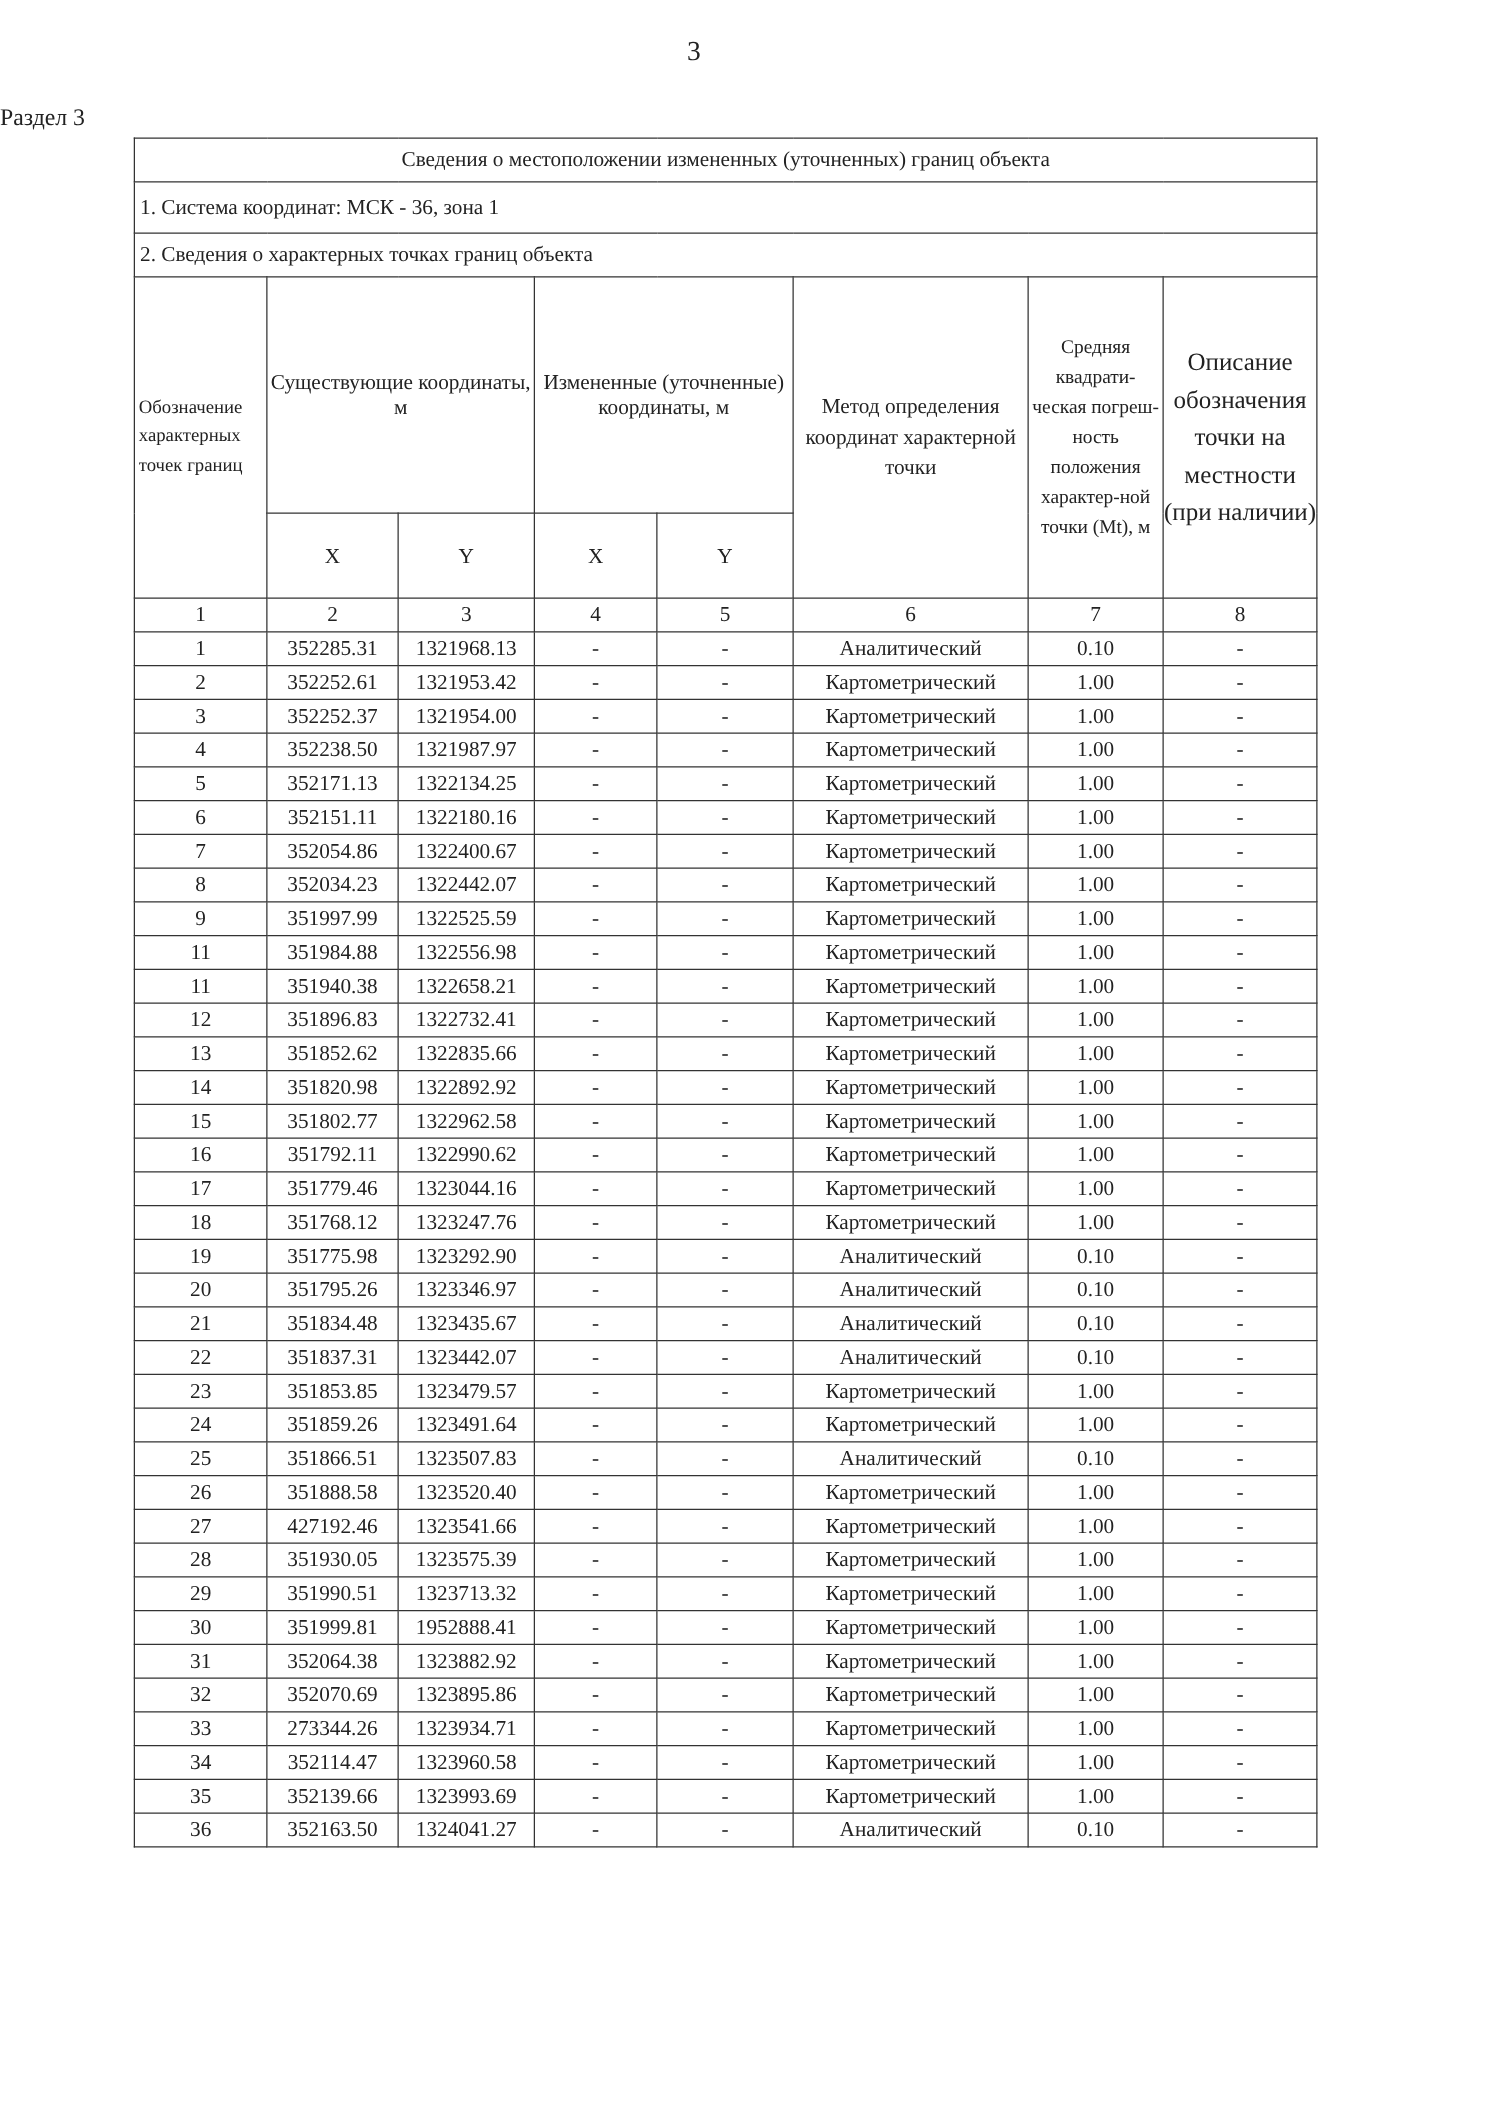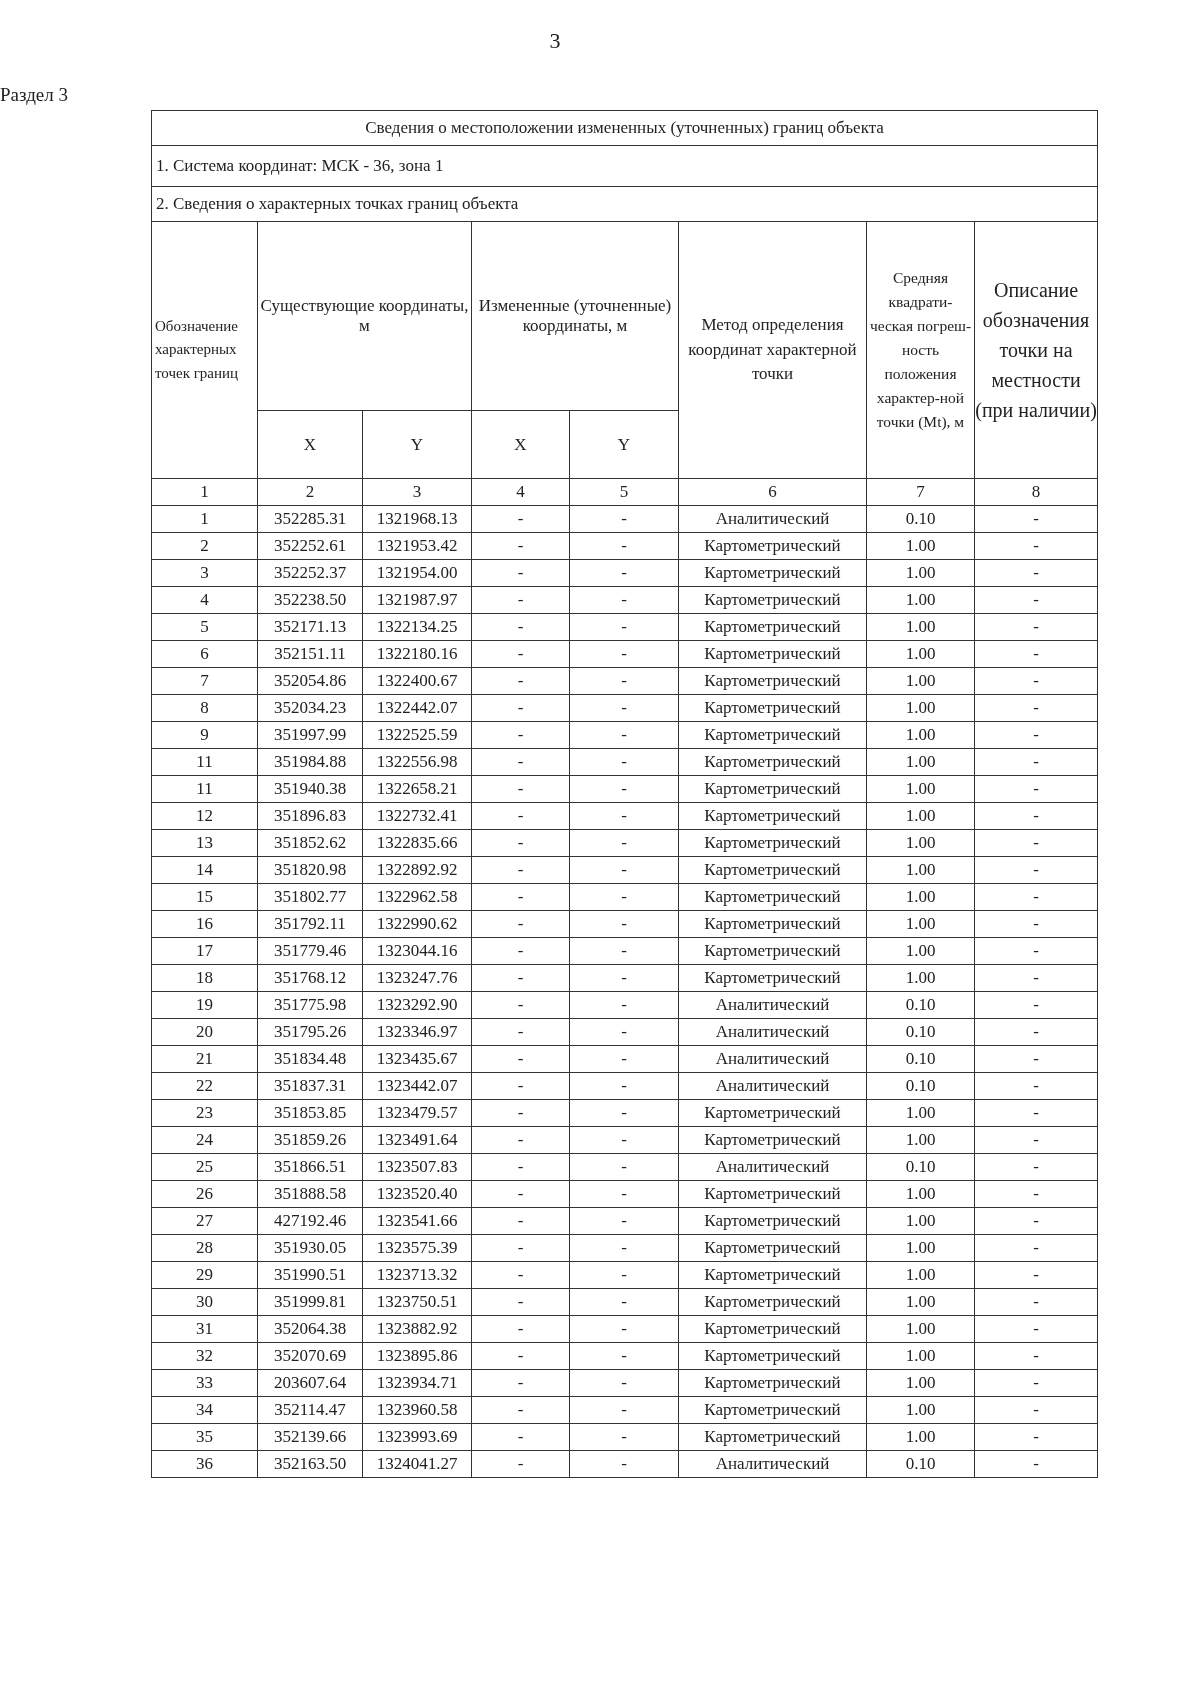--- a/index.html
+++ b/index.html
@@ -1,19 +1,19 @@
 <!DOCTYPE html>
 <html><head>
 <meta charset="utf-8">
 <style>
   html, body { margin:0; padding:0; background:#ffffff; }
   body { width:1200px; height:1697px; position:relative; font-family:"Liberation Serif","DejaVu Serif",serif; color:#222; }
   .page-num { position:absolute; top:28px; left:0; width:1110px; text-align:center; font-size:22px; }
   .section { position:absolute; top:84px; left:0; width:1160px; text-align:left; font-size:19px; }
-  table.main { position:absolute; top:110px; left:107px; width:946px; border-collapse:collapse; table-layout:fixed;margin-left:44px; }
+  table.main { position:absolute; top:110px; left:107px; width:946px; border-collapse:collapse; table-layout:fixed; }
   table.main td { border:1.5px solid #333; padding:0; font-size:17px; text-align:center; vertical-align:middle; line-height:1.15; }
   .full-left { text-align:left !important; padding-left:4px !important; }
   .title-row td { height:34px; font-size:19px; }
   .info-row td { height:40px; font-size:18px; }
   .info-row2 td { height:34px; font-size:18px; }
   .hdr td { font-size:16px; }
   .hdr .tall { height:188px; }
   .hdr-xy td { height:67px; font-size:18px; }
   .colnums td { height:26px; font-size:17px; }
   .data td { height:26px; font-size:17px; }
@@ -357,21 +357,21 @@
         <td>1323713.32</td>
         <td>-</td>
         <td>-</td>
         <td>Картометрический</td>
         <td>1.00</td>
         <td>-</td>
       </tr>
       <tr class="data">
         <td>30</td>
         <td>351999.81</td>
-        <td>1323750.51</td>
+        <td>1952888.41</td>
         <td>-</td>
         <td>-</td>
         <td>Картометрический</td>
         <td>1.00</td>
         <td>-</td>
       </tr>
       <tr class="data">
         <td>31</td>
         <td>352064.38</td>
         <td>1323882.92</td>
@@ -386,21 +386,21 @@
         <td>352070.69</td>
         <td>1323895.86</td>
         <td>-</td>
         <td>-</td>
         <td>Картометрический</td>
         <td>1.00</td>
         <td>-</td>
       </tr>
       <tr class="data">
         <td>33</td>
-        <td>203607.64</td>
+        <td>273344.26</td>
         <td>1323934.71</td>
         <td>-</td>
         <td>-</td>
         <td>Картометрический</td>
         <td>1.00</td>
         <td>-</td>
       </tr>
       <tr class="data">
         <td>34</td>
         <td>352114.47</td>

